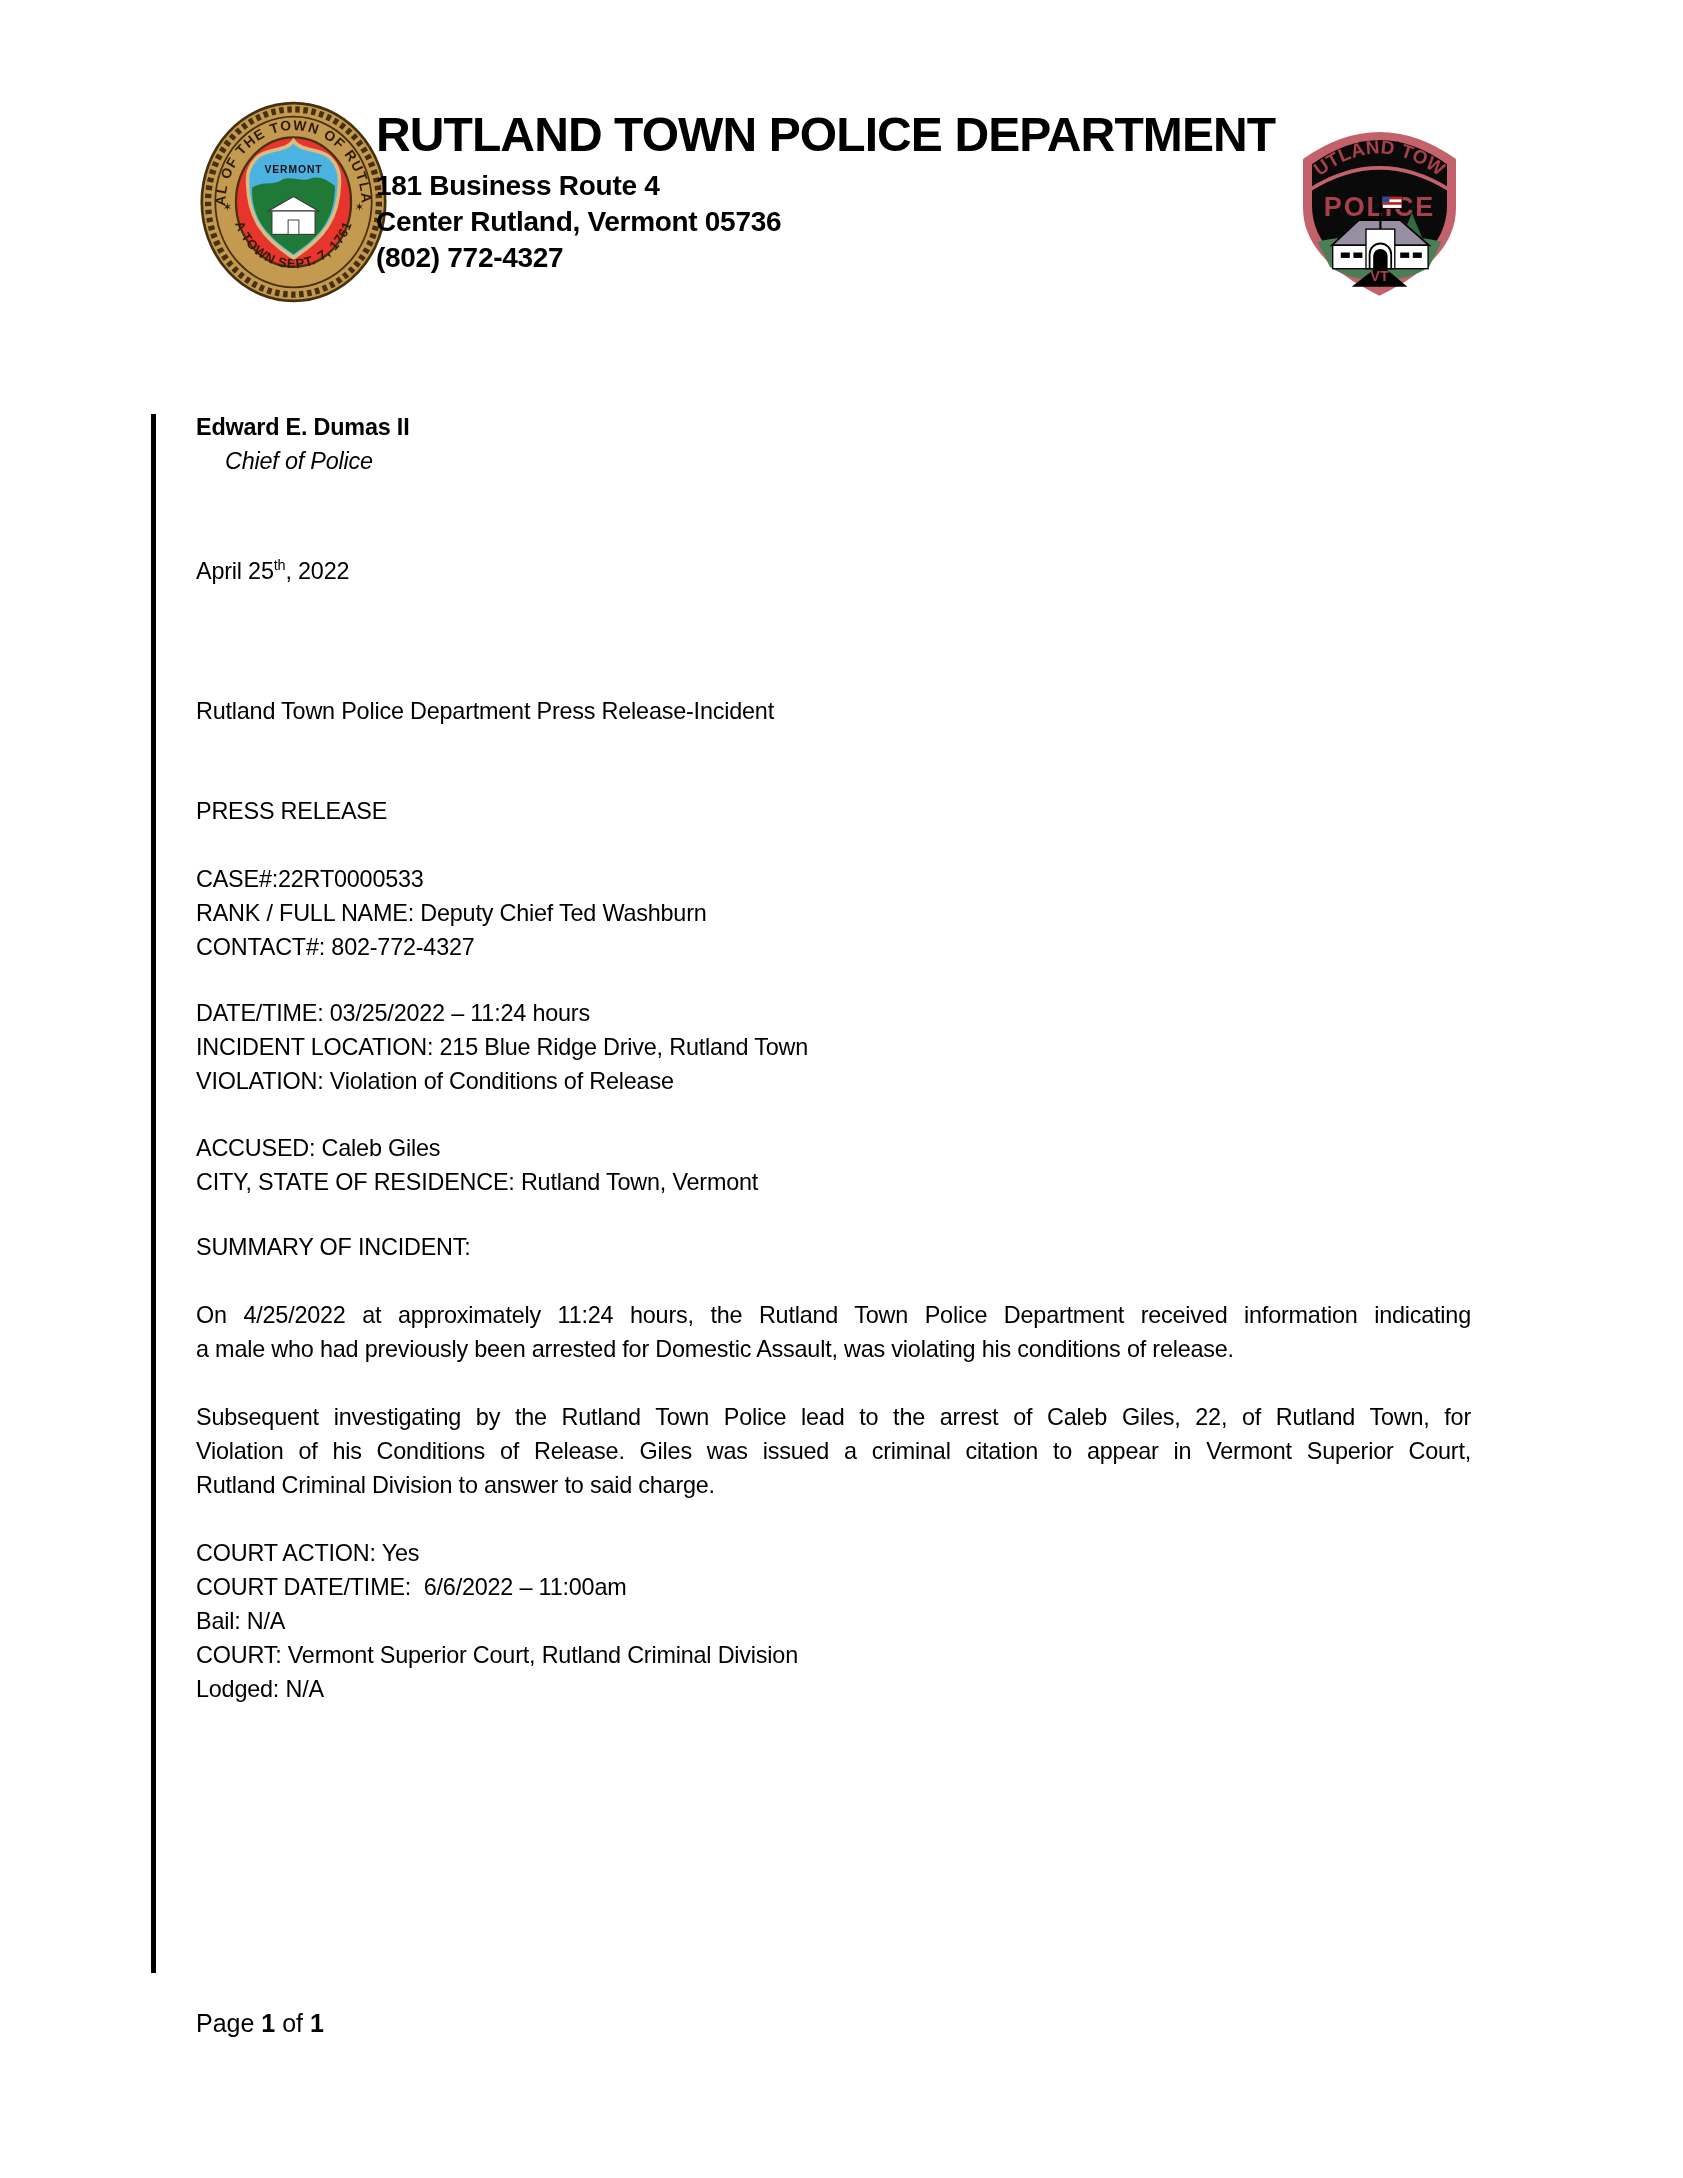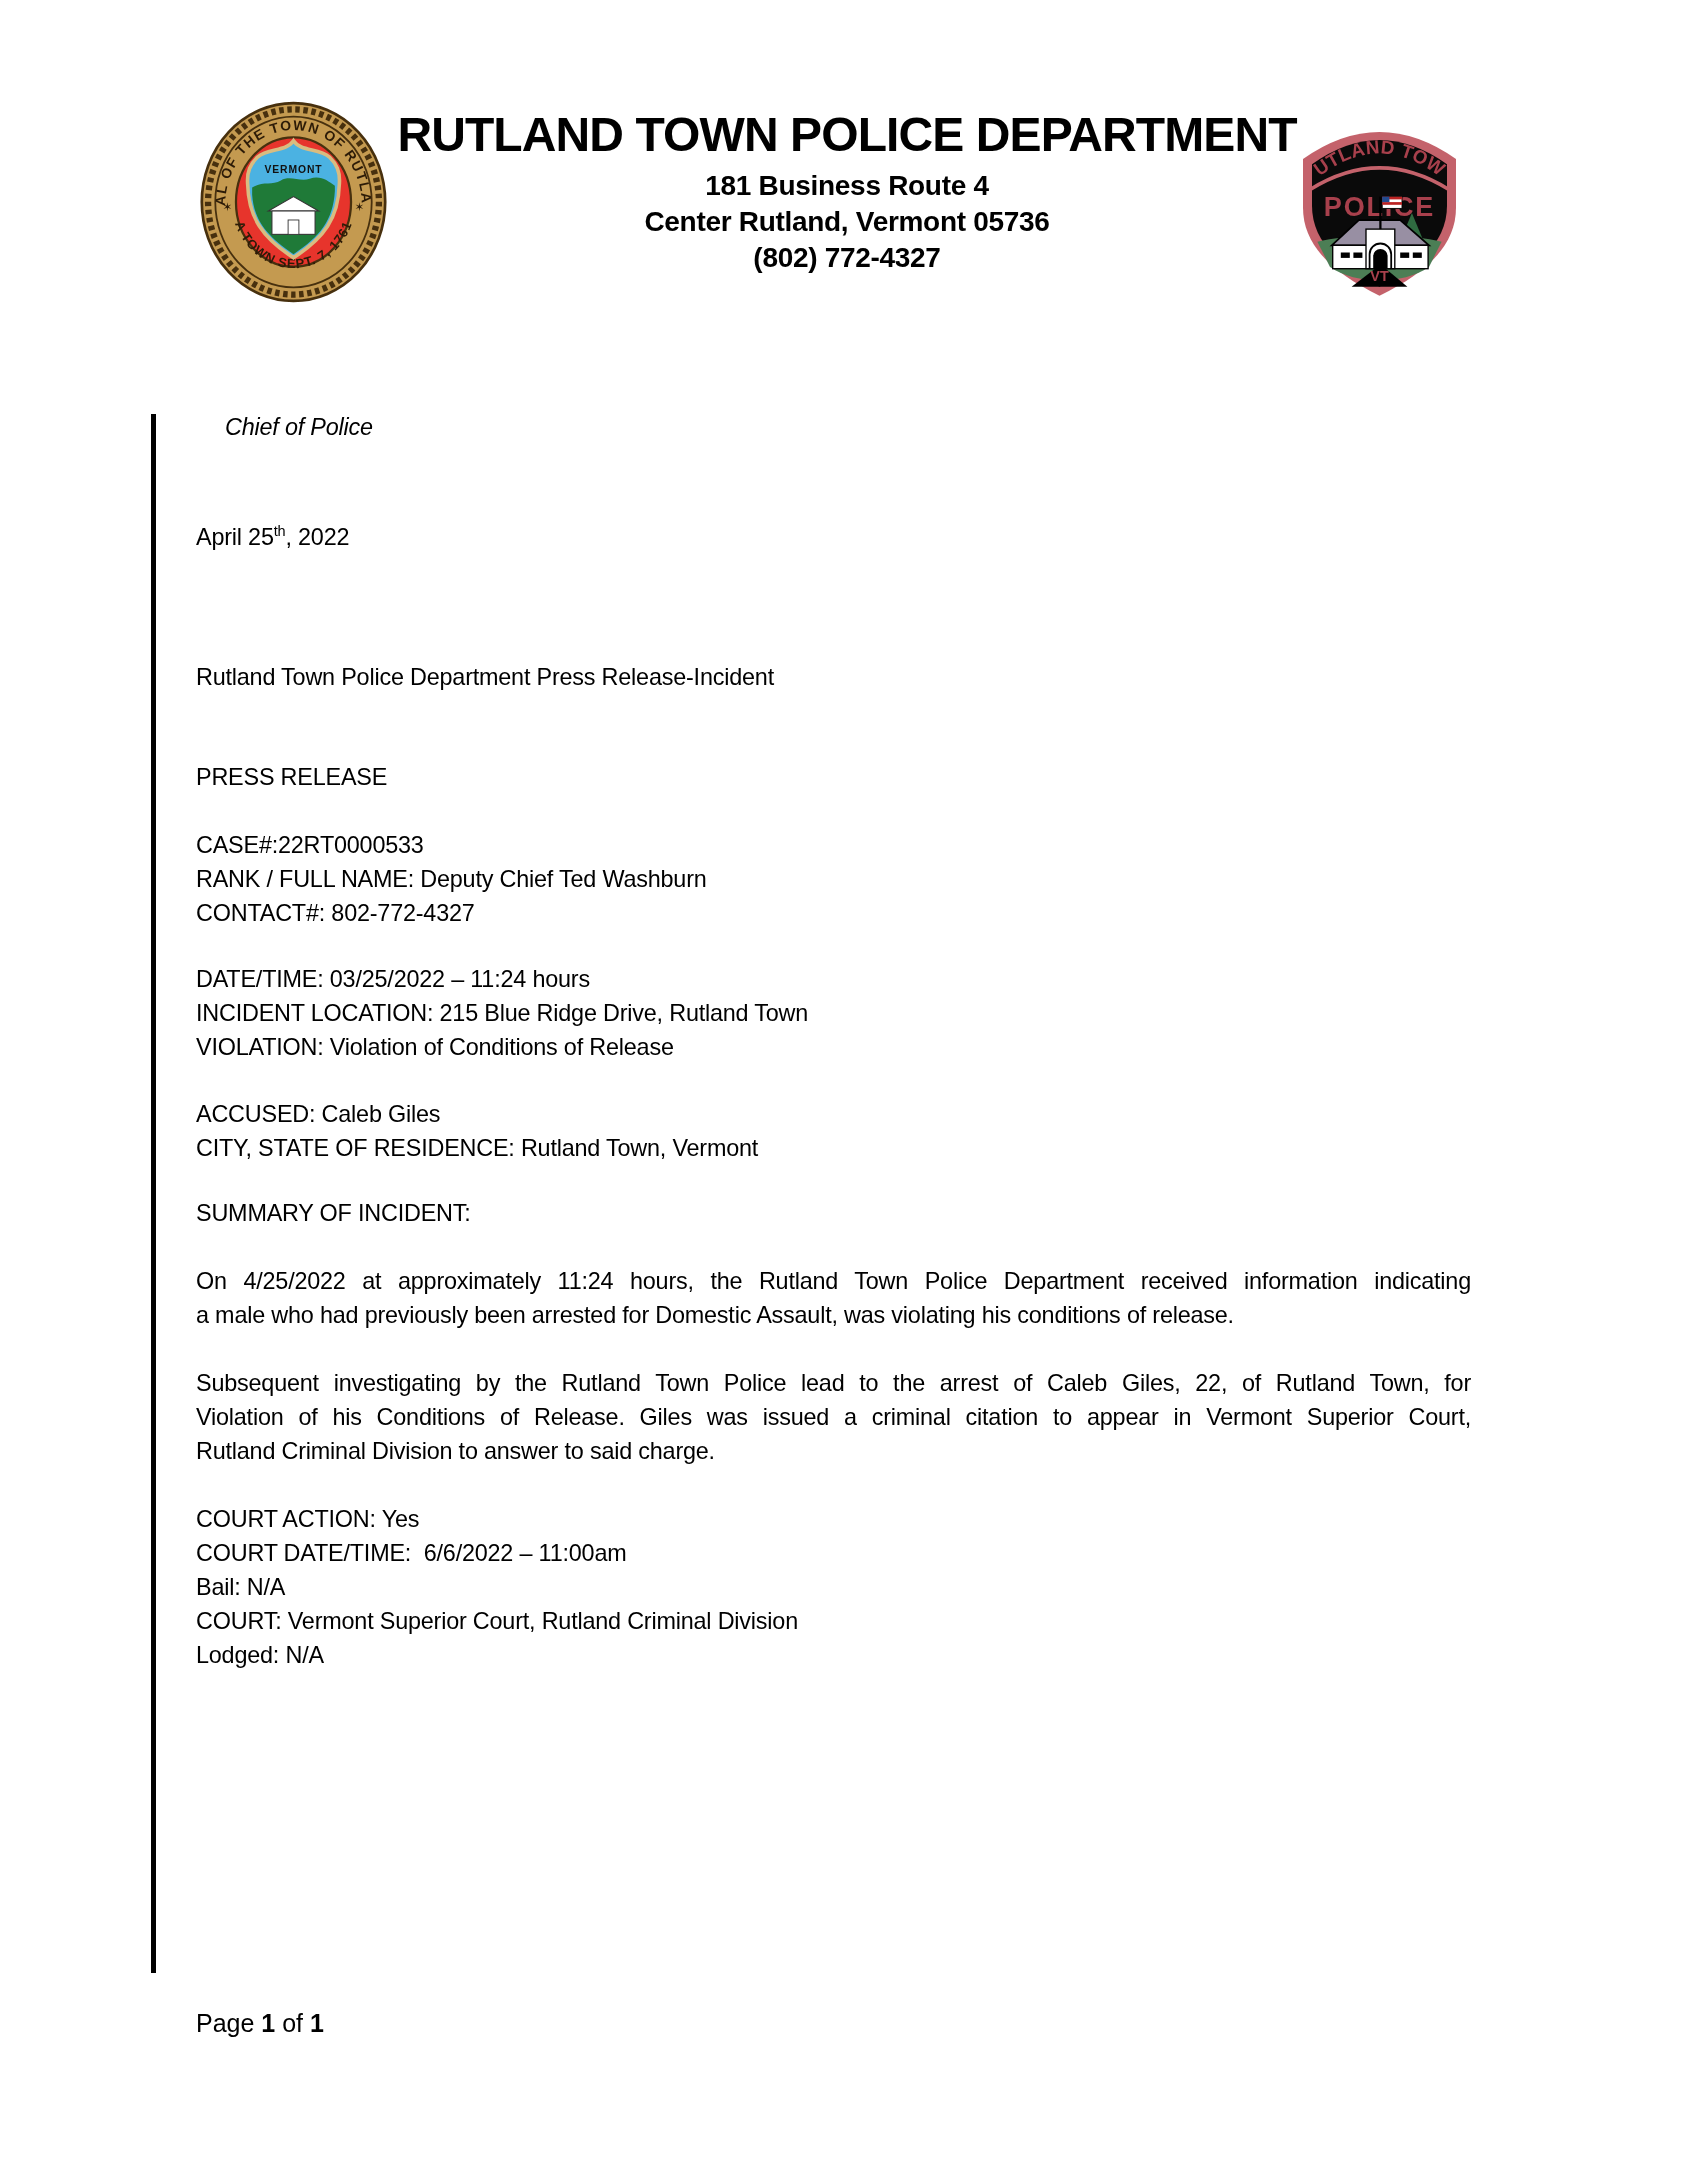--- a/index.html
+++ b/index.html
@@ -3,21 +3,21 @@
 <meta charset="utf-8">
 <style>
   html,body { margin:0; padding:0; background:#ffffff; }
   .page {
     position:relative; width:1683px; height:2178px; background:#ffffff;
     font-family:"Liberation Sans", sans-serif; color:#000; overflow:hidden;
   }
   
   .seal   { position:absolute; left:200px; top:101px; width:187px; height:203px; }
   .patch  { position:absolute; left:1294px; top:103px; width:171px; height:202px; }
-  .header-center { position:absolute; left:352px; top:110px; width:990px; text-align:center; }
+  .header-center { position:absolute; left:376px; top:110px; width:990px; text-align:left; }
   .header-title { font-size:48px; font-weight:700; line-height:1.05; white-space:nowrap; letter-spacing:-0.9px; }
   .header-address { margin-top:7.2px; font-size:28px; font-weight:700; line-height:36px; letter-spacing:-0.3px; }
   
   .vline { position:absolute; left:151px; top:414px; width:5.4px; height:1559px; background:#000; }
   
   .body-text { position:absolute; left:196px; top:410px; width:1275px;
     font-size:23.4px; line-height:34px; letter-spacing:-0.2px; }
   .line  { white-space:pre-wrap; }
   .b     { font-weight:700; }
   .i     { font-style:italic; }
@@ -101,20 +101,21 @@
       <rect x="98" y="110" width="22" height="3" fill="#b22"></rect>
       <rect x="98" y="104" width="8" height="6" fill="#224a8f"></rect>
       <polygon points="90,184 102,184 126,204 64,204" fill="#000000"></polygon>
       <text x="95" y="198" font-size="16" font-weight="bold" text-anchor="middle" fill="#A8404C">VT</text>
     </svg>
   </div>
 
   <div class="vline"></div>
 
   <div class="body-text">
+    <div class="line b">Edward E. Dumas II</div>
     <div class="line i indent">Chief of Police</div>
     <div class="sp-md"></div>
     <div class="line"><span>April 25</span><sup>th</sup><span>, 2022</span></div>
     <div class="sp-lg"></div>
     <div class="line">Rutland Town Police Department Press Release-Incident</div>
     <div class="sp-sm"></div>
     <div class="line">PRESS RELEASE</div>
     <div class="sp-line"></div>
     <div class="line">CASE#:22RT0000533</div>
     <div class="line">RANK / FULL NAME: Deputy Chief Ted Washburn</div>

